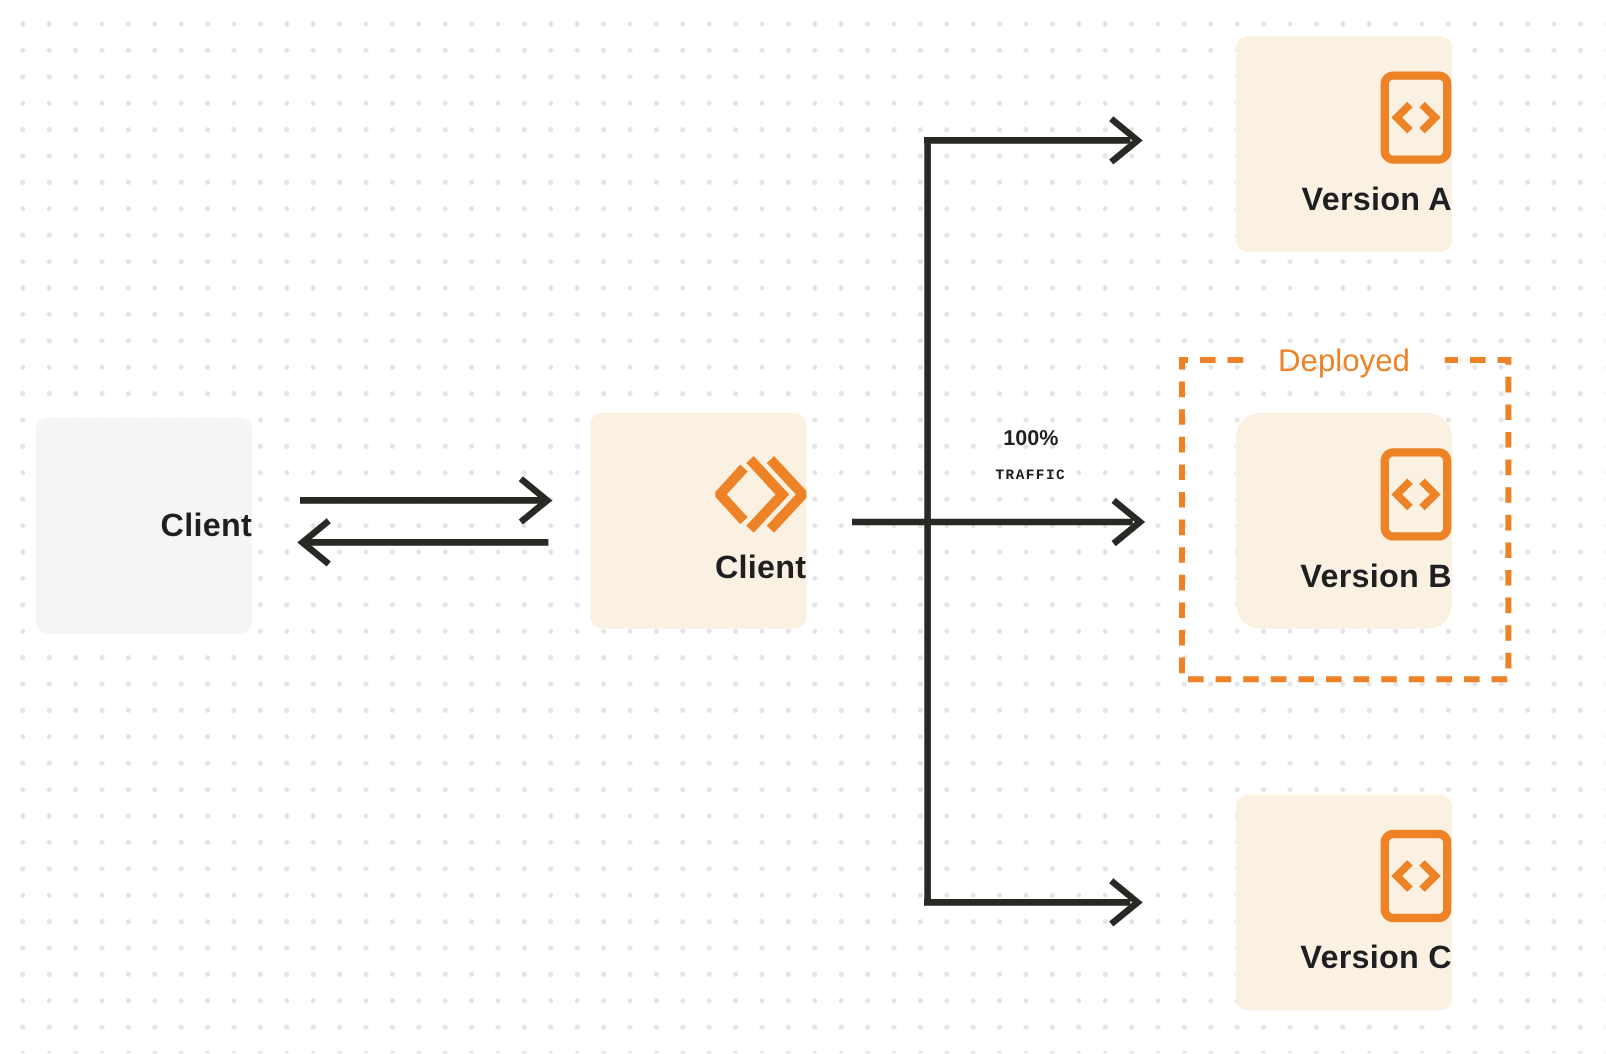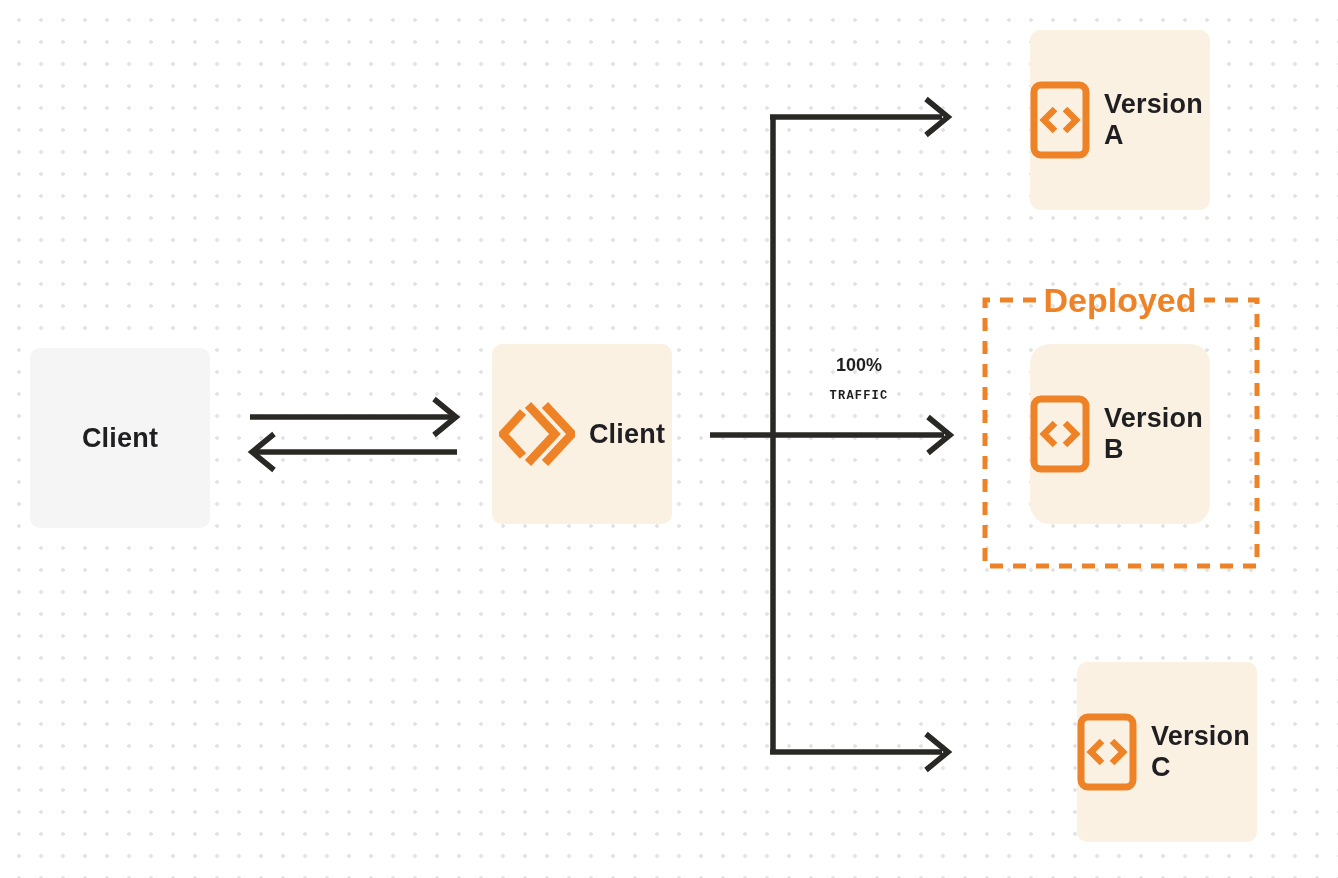--- a/index.html
+++ b/index.html
@@ -14,53 +14,53 @@
     background-position:8px 9px;
   }
   .connector-layer{
     position:absolute;left:0;top:0;width:1338px;height:878px;
     pointer-events:none;
   }
   .node{
     position:absolute;
     width:180px;height:180px;
     border-radius:10px;
-    display:flex;flex-direction:row;
-    align-items:center;justify-content:center;
+    display:flex;flex-direction:column;
+    align-items:flex-end;justify-content:center;
     gap:14px;
     z-index:2;
   }
   .node-label{
     font-size:27px;
     font-weight:bold;
     color:#1f1e20;
     letter-spacing:.2px;
   }
   .node-cream{background:#fbf1e2;}
   .node-gray{background:#f5f5f6;}
   #client-node{left:30px;top:348px;}
   #worker-node{left:492px;top:344px;}
   #version-a-node{left:1030px;top:30px;}
   #version-b-node{left:1030px;top:344px;border-radius:20px;}
-  #version-c-node{left:1030px;top:662px;margin-left:47px;}
+  #version-c-node{left:1030px;top:662px;}
   .icon-wrap{display:flex;align-items:center;justify-content:center;}
   #traffic-label{
     position:absolute;left:795px;top:350px;width:128px;
     text-align:center;z-index:2;color:#1f1e20;
   }
   #traffic-label .line1{
     font-size:18px;font-weight:bold;line-height:30px;
   }
   #traffic-label .line2{
     font-size:12px;font-weight:bold;letter-spacing:1.2px;line-height:32px;font-family:Liberation Mono, monospace;
   }
   #deployed-label{
     position:absolute;left:1036px;top:285px;width:168px;height:30px;
     text-align:center;line-height:30px;
-    font-size:34px;font-weight:bold;color:#ee8227;
+    font-size:26px;font-weight:normal;color:#ee8227;
     z-index:3;
   }
   .stroke-black{stroke:#2a2824;fill:none;}
   .stroke-orange{stroke:#ee8227;fill:none;}
 </style>
 </head>
 <body>
 
 <div id="canvas">
 

